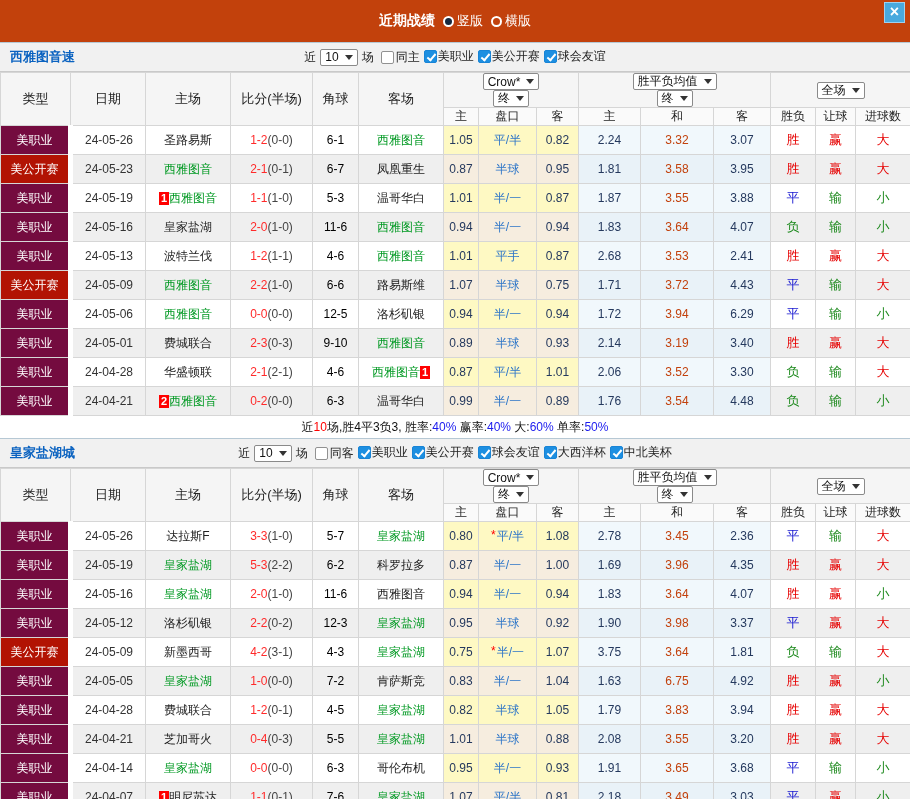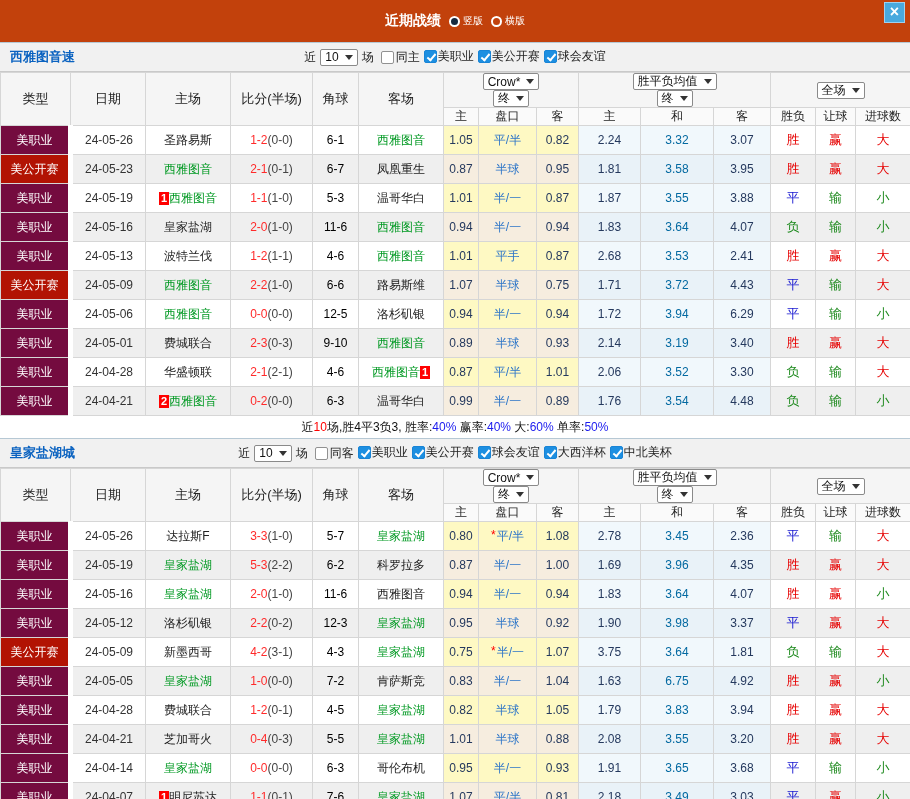--- a/index.html
+++ b/index.html
@@ -6,21 +6,21 @@
   body { margin:0; width:910px; height:799px; overflow:hidden; background:#fff;
          font-family:"Liberation Sans","DejaVu Sans",sans-serif; }
 
   
   .topbar { height:42px; background:#c2410c; position:relative; display:flex;
             align-items:center; justify-content:center; color:#fff; }
   .topbar .title { font-weight:bold; font-size:14px; }
   .radio { display:inline-block; width:11px; height:11px; border:2px solid #fff;
            border-radius:50%; margin:0 3px 0 8px; vertical-align:-2px; cursor:pointer; }
   .radio.sel { background:#16293F; }
-  .radio-label { font-size:10px;text-align:center; }
+  .radio-label { font-size:13px;text-align:center; }
   .closebtn { position:absolute; right:5px; top:2px; width:21px; height:21px;
               background:#49A9DE; border:1px solid #9ED1F0; color:#fff; font-size:16px;
               font-weight:bold; line-height:18px; text-align:center; cursor:pointer; }
   .bottombar { height:21px; background:#1E96D3; border-top:2px solid #72889A; color:#fff;
                font-weight:bold; font-size:13px; display:flex; align-items:center;
                justify-content:center; cursor:pointer; }
 
   
   .fbar { height:30px; background:#F1F1F1; border-top:1px solid #B6C8D4;
           border-bottom:1px solid #C9C9C9; display:flex; align-items:center;
@@ -60,21 +60,21 @@
   .grid td.type { color:#fff; border-right:5px solid #fff; font-size:12px; }
   .grid td.type.lg-mls { background:#740B3F; }
   .grid td.type.lg-open { background:#B21303; }
   td.date { color:#333; }
   .team { color:#222; } .team.gn { color:#009922; }
   .badge { display:inline-block; background:#FF0000; color:#fff; font-size:11px;
            line-height:13px; padding:0 2px; font-weight:bold; }
   .sc-m { color:#FF2A2A; } .sc-h { color:#444; }
   td.num { color:#25395E; }
   .hdt { color:#2E76C8; } .star { color:#FF0000; margin-right:1px; vertical-align:1px; }
-  td.mid { color:#0369a1;margin-top:38px; }
+  td.mid { color:#c2410c;margin-top:38px; }
   td.res { font-size:13px; }
   td.res.red { color:#E60000; } td.res.blue { color:#1515D0; } td.res.green { color:#1E8A1E; }
 
   
   .summary { display:flex; align-items:center; justify-content:center; font-size:12px;
              color:#111; background:#fff; }
   .summary.s1 { height:22px; }
   .summary.s2 { height:19px; }
   .sm-k { color:#111; } .sm-r { color:#FF0000; } .sm-b { color:#1A1AEE; }
   .sm-g { color:#00A050; } .sm-hl { background:#FF0000; color:#fff; padding:0 4px; margin:0 2px; }

